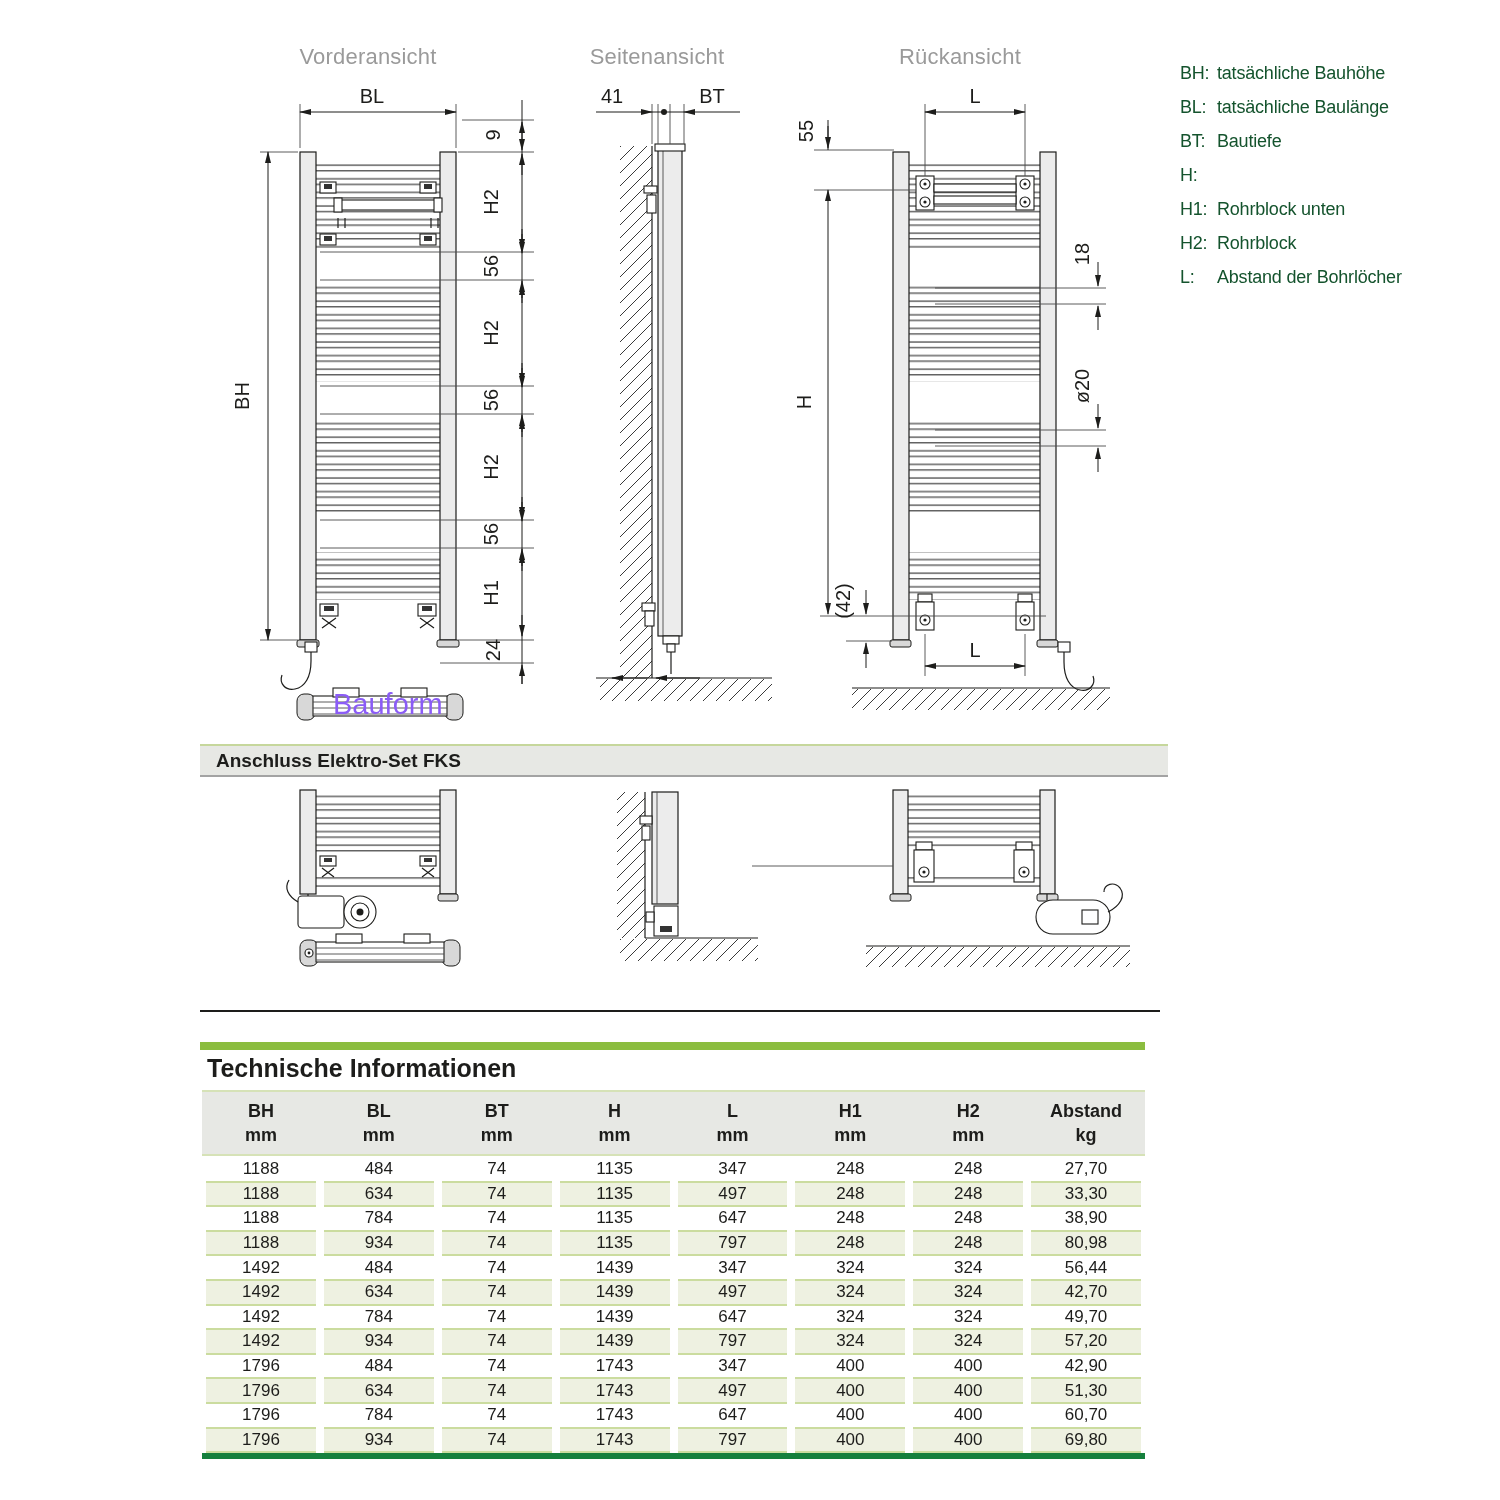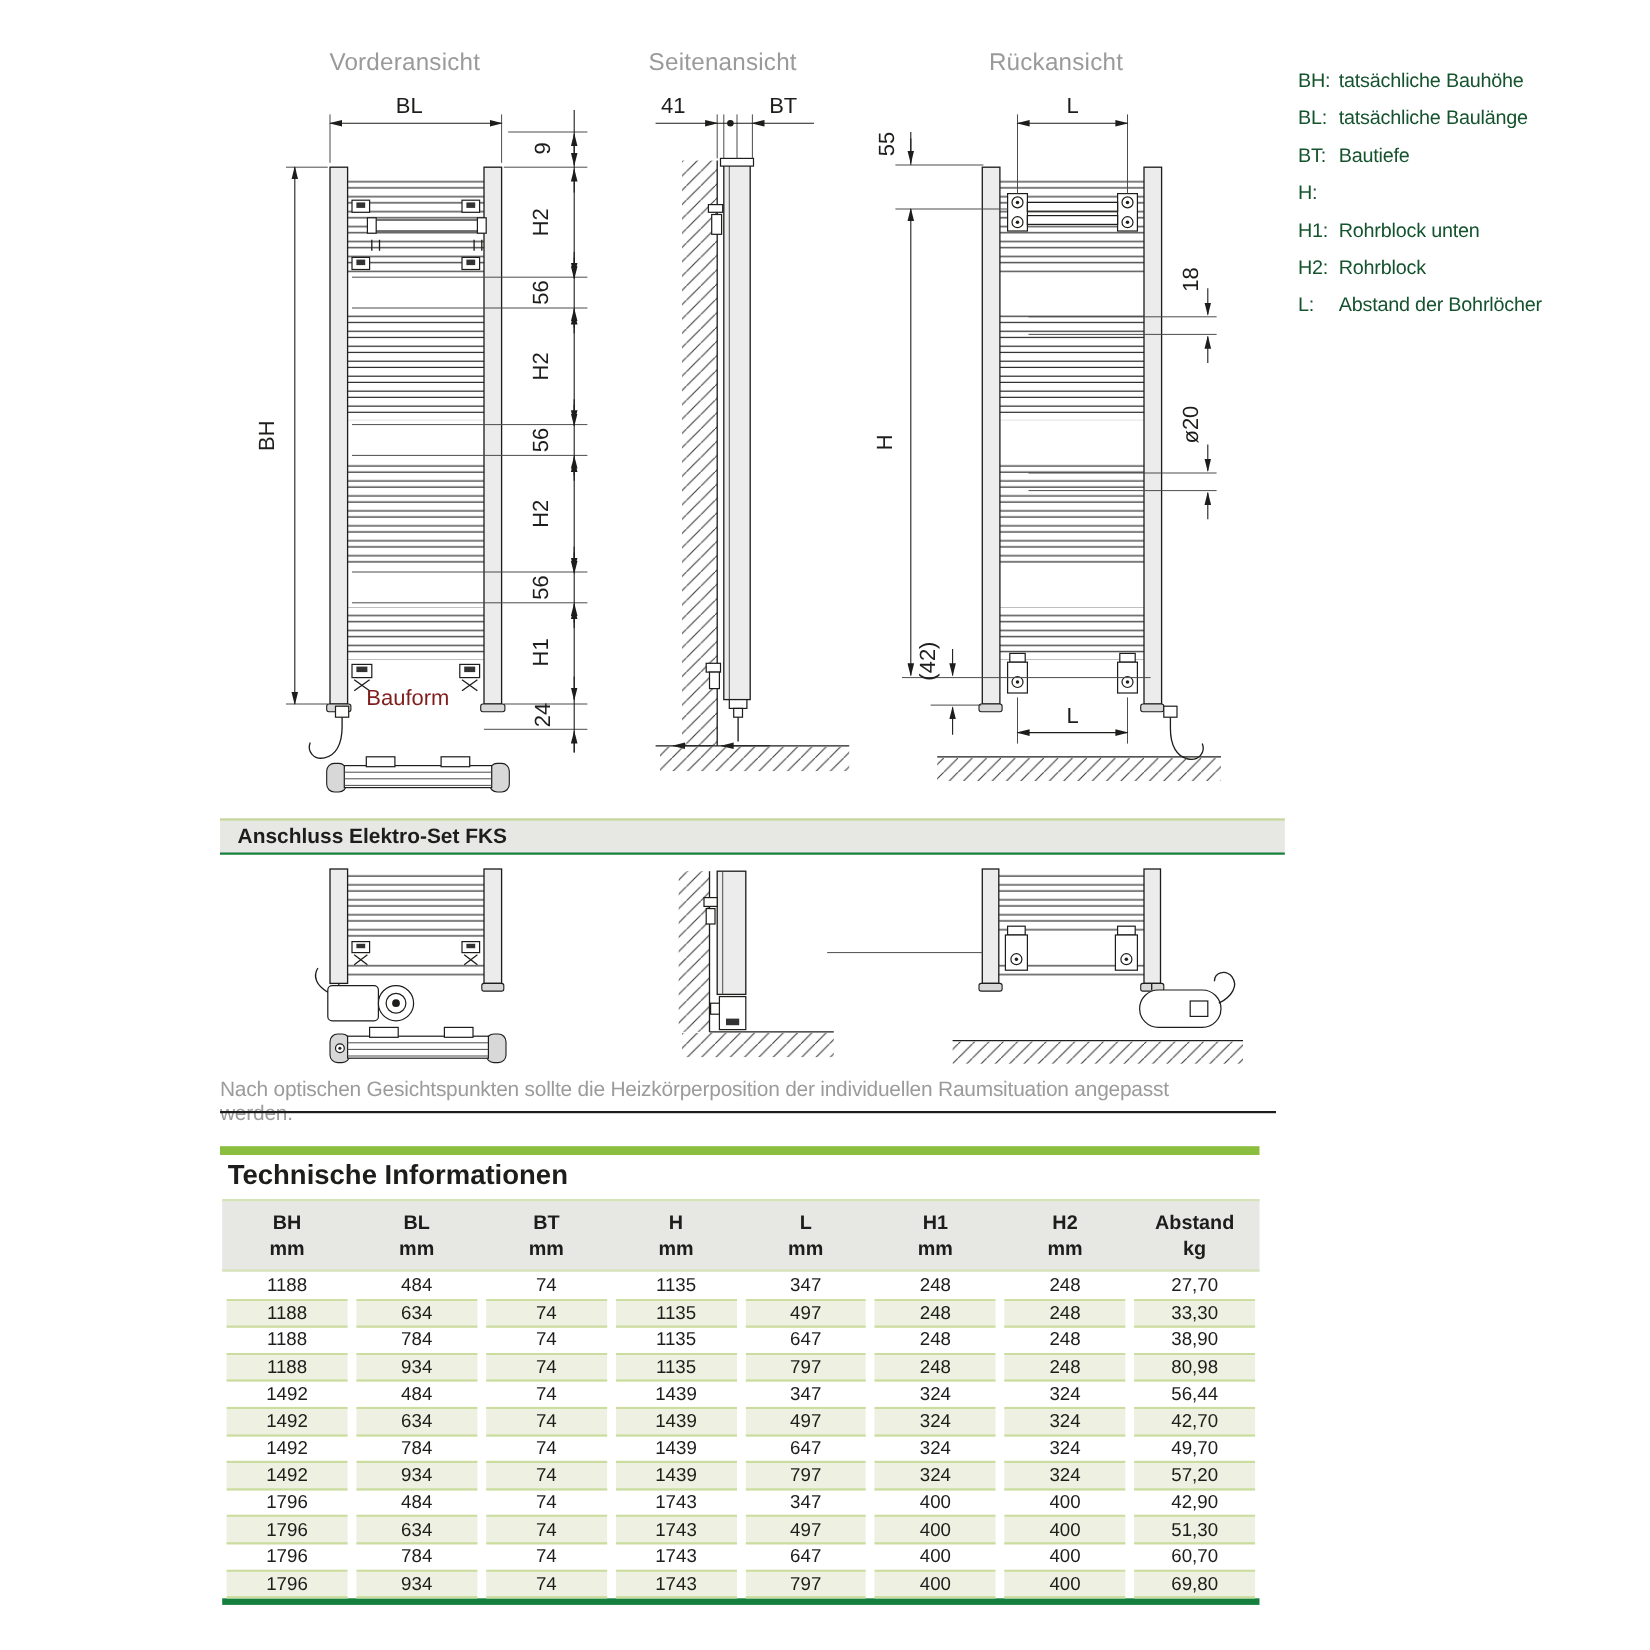--- a/index.html
+++ b/index.html
@@ -3,29 +3,29 @@
 <meta charset="utf-8">
 <style>
   html,body{margin:0;padding:0;background:#fff;}
   .page{position:relative;width:1500px;height:1500px;background:#fff;overflow:hidden;
         font-family:"Liberation Sans",sans-serif;color:#1d1d1b;}
   
   .view-title{position:absolute;font-size:22px;color:#9a9a9a;text-align:center;letter-spacing:.2px;}
   #t-front{left:278px;top:44px;width:180px;}
   #t-side{left:577px;top:44px;width:160px;}
   #t-rear{left:880px;top:44px;width:160px;}
-  #t-bauform{position:absolute;left:333px;top:624px;font-size:20px;color:#7f1d1d;}
+  #t-bauform{position:absolute;left:333px;top:688px;font-size:29px;color:#8b5cf6;}
   
   #legend{position:absolute;left:1180px;top:62px;width:316px;}
   .lg-row{display:flex;margin-bottom:11px;color:#14532d;font-size:18px;line-height:23px;letter-spacing:-.2px;}
   .lg-key{width:37px;flex:none;}
   .lg-text{width:278px;}
   
   #elektro-bar{position:absolute;left:200px;top:744px;width:968px;height:33px;background:#e7e8e4;
-    border-top:2px solid #c6d79c;border-bottom:2px solid #15803d;box-sizing:border-box;
+    border-top:2px solid #c6d79c;border-bottom:2px solid #a3a3a3;box-sizing:border-box;
     display:flex;align-items:center;padding-left:16px;font-weight:bold;font-size:19px;color:#1d1d1b;}
   .note{position:absolute;left:200px;top:980px;width:900px;font-size:19px;color:#9b9b9b;letter-spacing:-.2px;}
   .rule{position:absolute;left:200px;top:1010px;width:960px;height:2px;background:#1d1d1b;}
   
   .greenbar{position:absolute;left:200px;top:1042px;width:945px;height:8px;background:#8bbd3f;}
   .tbl-title{position:absolute;left:207px;top:1054px;font-size:25px;font-weight:bold;color:#1d1d1b;}
   .tbl{position:absolute;left:202px;top:1090px;width:943px;}
   .tbl-head{display:grid;grid-template-columns:repeat(8,1fr);background:#e7e8e4;
     border-top:2px solid #d6e2b7;border-bottom:2px solid #d6e2b7;height:62px;align-content:center;}
   .th{text-align:center;font-weight:bold;font-size:18px;line-height:24px;}
@@ -380,21 +380,20 @@
       <div class="lg-row">
         <span class="lg-key">L:</span>
         <span class="lg-text">Abstand der Bohrlöcher</span>
       </div>
     </div>
 
   <div id="elektro-bar">
     <span>Anschluss Elektro-Set FKS</span>
   </div>
 
-  <div class="note">Nach optischen Gesichtspunkten sollte die Heizkörperposition der individuellen Raumsituation angepasst werden.</div>
   <div class="rule"></div>
 
   <div class="greenbar"></div>
   <div class="tbl-title">Technische Informationen</div>
   <div class="tbl">
     <div class="tbl-head">
         <div class="th">
           <div>BH</div>
           <div>mm</div>
         </div>

